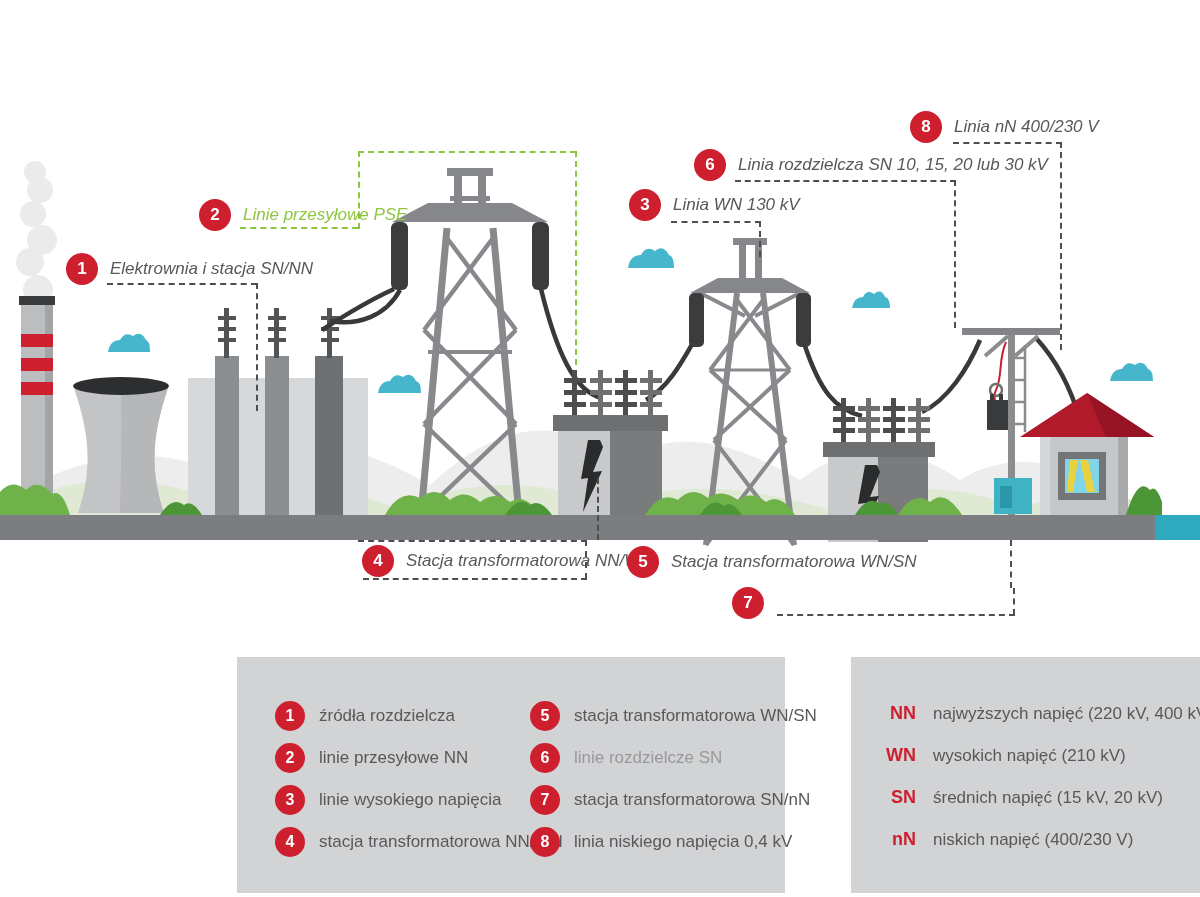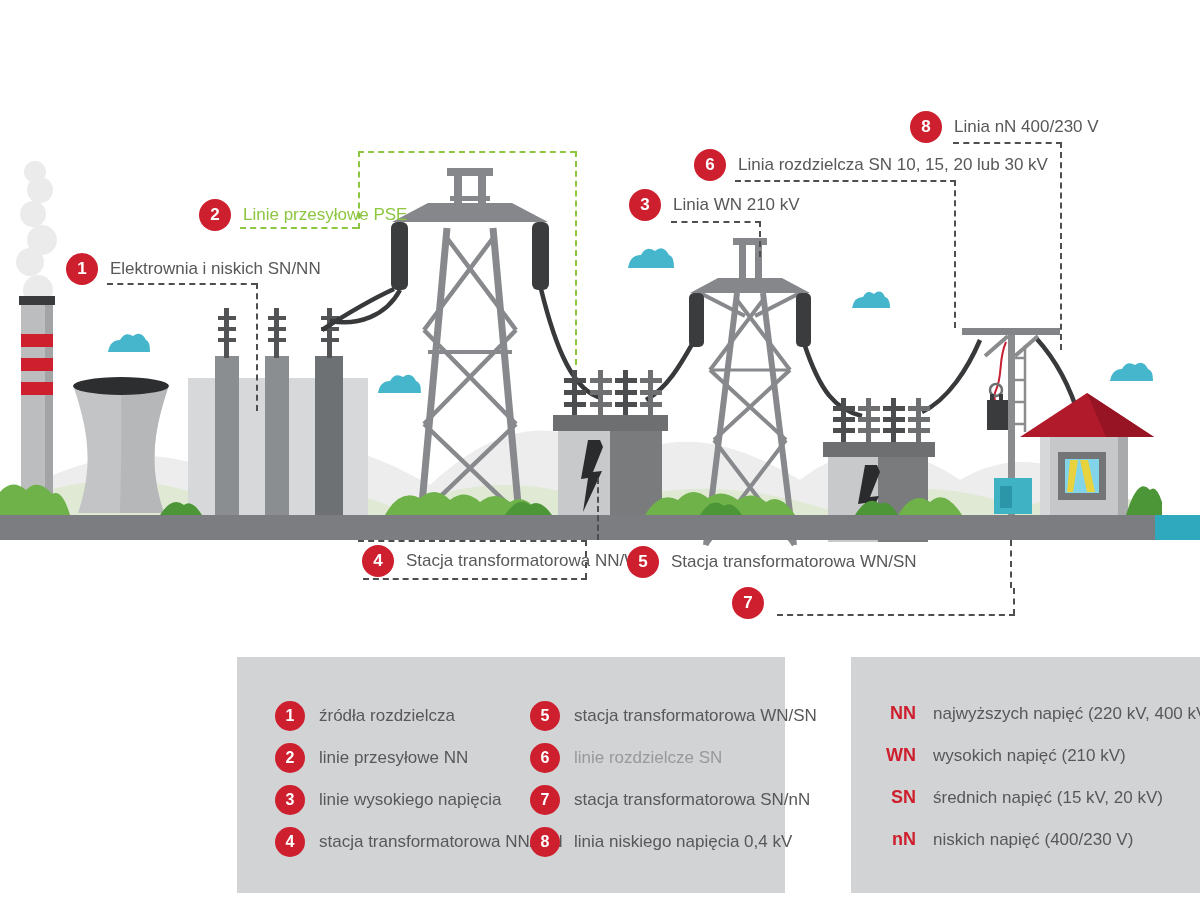--- a/index.html
+++ b/index.html
@@ -13,21 +13,21 @@
   .titlebar{position:absolute;left:492px;top:2px;width:708px;height:57px;background:var(--bar);
     display:flex;align-items:center;justify-content:center;}
   .titlebar h1{color:#fff;font-size:27px;font-weight:bold;letter-spacing:0px;}
 
   .scene{position:absolute;left:0;top:60px;width:1200px;height:600px;}
 
   .callout{position:absolute;display:flex;align-items:center;}
   .badge{width:32px;height:32px;border-radius:50%;background:var(--red);color:#fff;
     font-size:17px;font-weight:bold;display:flex;align-items:center;justify-content:center;flex:0 0 32px;}
   .badge.sm{width:30px;height:30px;flex:0 0 30px;font-size:16px;}
-  .callout .lbl{margin-left:12px;font-size:17px;color:var(--text);white-space:nowrap;}
+  .callout .lbl{margin-left:12px;font-size:17px;color:var(--text);white-space:nowrap;font-style:italic;}
   .callout .lbl.green{color:var(--green);}
 
   .dash-h{position:absolute;border-top:2px dashed #4c4e50;height:0;}
   .dash-v{position:absolute;border-left:2px dashed #4c4e50;width:0;}
   .dash-h.green{border-top-color:var(--green);}
   .dash-v.green{border-left-color:var(--green);}
 
   .legendbox{position:absolute;background:var(--box);}
   .leg-item{position:absolute;display:flex;align-items:center;}
   .leg-item .lbl{margin-left:14px;font-size:17px;color:var(--text);white-space:nowrap;}
@@ -255,29 +255,29 @@
   <div class="dash-h" style="left:358px;top:540px;width:229px;"></div>
   <div class="dash-v" style="left:585px;top:540px;height:39px;"></div>
   <div class="dash-h" style="left:363px;top:578px;width:224px;"></div>
 
   <div class="dash-v" style="left:1010px;top:540px;height:48px;"></div>
   <div class="dash-v" style="left:1013px;top:588px;height:27px;"></div>
   <div class="dash-h" style="left:777px;top:614px;width:238px;"></div>
 
   <div class="callout" style="left:66px;top:253px;">
     <div class="badge">1</div>
-    <div class="lbl">Elektrownia i niskich SN/NN</div>
+    <div class="lbl">Elektrownia i stacja SN/NN</div>
   </div>
   <div class="callout" style="left:199px;top:199px;">
     <div class="badge">2</div>
     <div class="lbl green">Linie przesyłowe PSE</div>
   </div>
   <div class="callout" style="left:629px;top:189px;">
     <div class="badge">3</div>
-    <div class="lbl">Linia WN 210 kV</div>
+    <div class="lbl">Linia WN 130 kV</div>
   </div>
   <div class="callout" style="left:362px;top:545px;">
     <div class="badge">4</div>
     <div class="lbl">Stacja transformatorowa NN/WN</div>
   </div>
   <div class="callout" style="left:627px;top:546px;">
     <div class="badge">5</div>
     <div class="lbl">Stacja transformatorowa WN/SN</div>
   </div>
   <div class="callout" style="left:694px;top:149px;">

